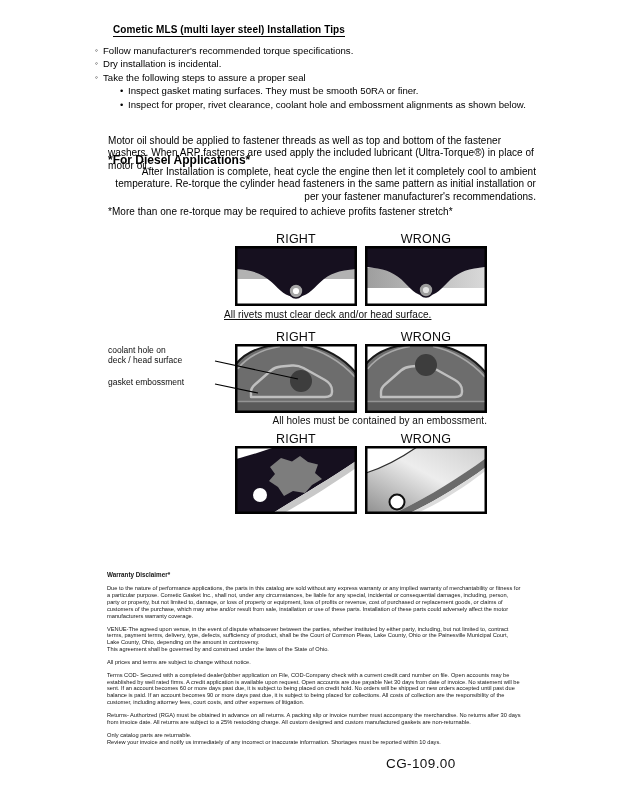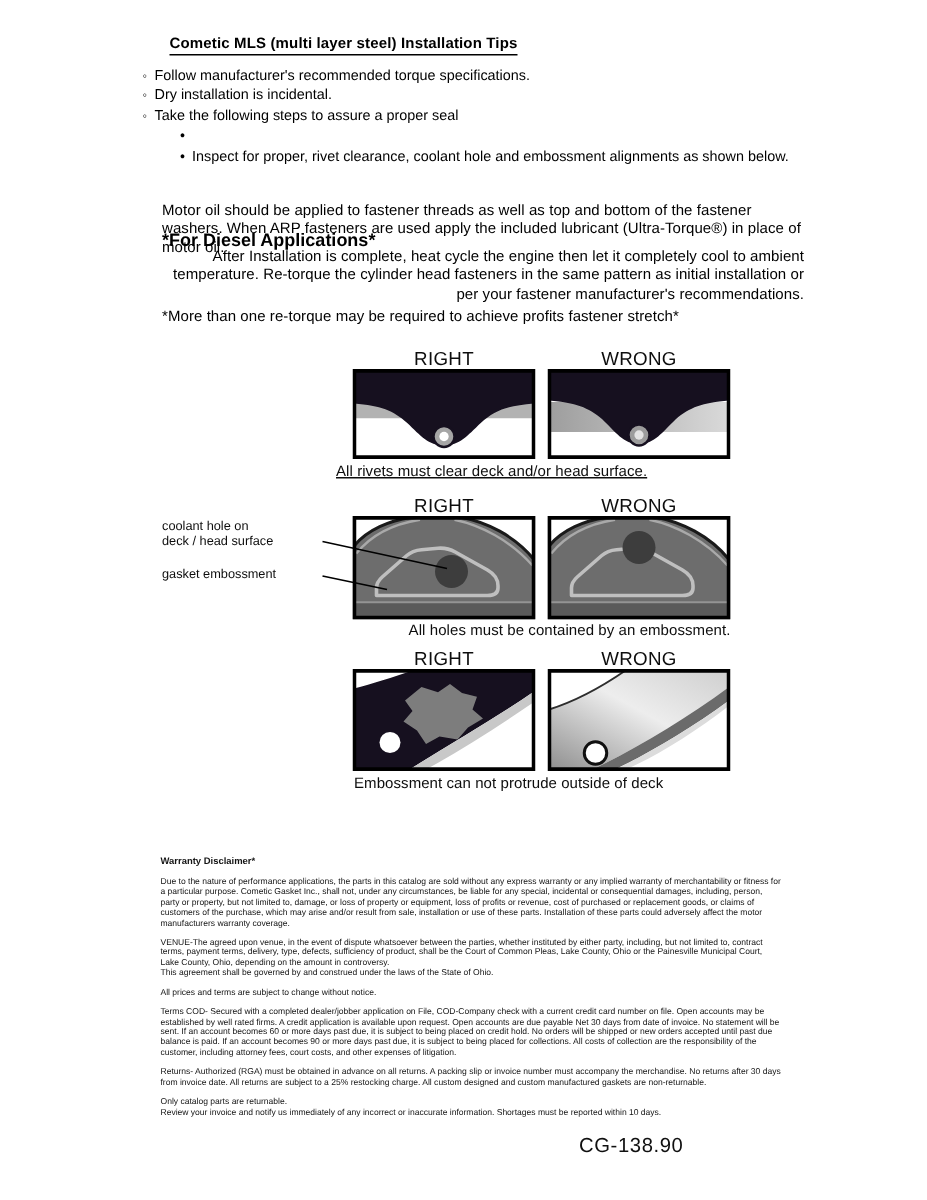--- a/index.html
+++ b/index.html
@@ -56,20 +56,21 @@
   <div class="bullet-row">
     <span class="mark">◦</span>
     <span>Dry installation is incidental.</span>
   </div>
   <div class="bullet-row">
     <span class="mark">◦</span>
     <span>Take the following steps to assure a proper seal</span>
   </div>
   <div class="bullet-row sub">
     <span class="mark">•</span>
+    <span>Inspect gasket mating surfaces.  They must be smooth 50RA or finer.</span>
   </div>
   <div class="bullet-row sub">
     <span class="mark">•</span>
     <span>Inspect for proper, rivet clearance, coolant hole and embossment alignments as shown below.</span>
   </div>
 </div>
 
 <div class="abs sec-heading">*For Diesel Applications*</div>
 <div class="abs body-para para-1">Motor oil should be applied to fastener threads as well as top and bottom of the fastener washers. When ARP fasteners are used apply the included lubricant (Ultra-Torque®) in place of motor oil.</div>
 <div class="abs body-para para-2">After Installation is complete, heat cycle the engine then let it completely cool to ambient temperature. Re-torque the cylinder head fasteners in the same pattern as initial installation or per your fastener manufacturer's recommendations.</div>
@@ -175,28 +176,27 @@
   <rect width="122" height="68" fill="#ffffff"></rect>
   <path d="M1,27 C17,22 36,12 52,1 L121,1 L121,12 C92,33.5 60,52.5 30,67 L1,67 Z" fill="url(#g3)"></path>
   <path d="M1,27 C17,22 36,12 52,1" fill="none" stroke="#2e2e2e" stroke-width="1.3"></path>
   <path d="M30,67 C60,52.5 92,33.5 121,12 L121,21 C95,40 68,56 45,67 Z" fill="#6b6b6b"></path>
   <path d="M45,67 C68,56 95,40 121,21 L121,24.5 C97,43 72,58.5 52,67 Z" fill="#dcdcdc"></path>
   <circle cx="32" cy="56" r="7.5" fill="#ffffff" stroke="#101010" stroke-width="2"></circle>
   <rect x="1.25" y="1.25" width="119.5" height="65.5" fill="none" stroke="#000" stroke-width="2.5"></rect>
 </svg>
 
 <div class="abs caption" style="left:236px; top:517px; line-height:11px; width:260px;">
-  <div>Embossment can not protrude outside of deck</div>
 </div>
 
 <div class="abs warranty">
   <div class="w-head">Warranty Disclaimer*</div>
   <p class="w-para">Due to the nature of performance applications, the parts in this catalog are sold without any express warranty or any implied warranty of merchantability or fitness for a particular purpose.  Cometic Gasket Inc., shall not, under any circumstances, be liable for any special, incidental or consequential damages, including, person, party or property, but not limited to, damage, or loss of property or equipment, loss of profits or revenue, cost of purchased or replacement goods, or claims of customers of the purchase, which may arise and/or result from sale, installation or use of these parts.  Installation of these parts could adversely affect the motor manufacturers warranty coverage.</p>
   <p class="w-para tight">VENUE-The agreed upon venue, in the event of dispute whatsoever between the parties, whether instituted by either party, including, but not limited to, contract terms, payment terms, delivery, type, defects, sufficiency of product, shall be the Court of Common Pleas, Lake County, Ohio or the Painesville Municipal Court, Lake County, Ohio, depending on the amount in controversy.</p>
   <p class="w-para">This agreement shall be governed by and construed under the laws of the State of Ohio.</p>
   <p class="w-para">All prices and terms are subject to change without notice.</p>
   <p class="w-para">Terms COD- Secured with a completed dealer/jobber application on File, COD-Company check with a current credit card number on file.  Open accounts may be established by well rated firms.  A credit application is available upon request.  Open accounts are due payable Net 30 days from date of invoice.  No statement will be sent.  If an account becomes 60 or more days past due, it is subject to being placed on credit hold.  No orders will be shipped or new orders accepted until past due balance is paid.  If an account becomes 90 or more days past due, it is subject to being placed for collections.  All costs of collection are the responsibility of the customer, including attorney fees, court costs, and other expenses of litigation.</p>
   <p class="w-para">Returns- Authorized (RGA) must be obtained in advance on all returns.  A packing slip or invoice number must accompany the merchandise.  No returns after 30 days from invoice date.  All returns are subject to a 25% restocking charge.  All custom designed and custom manufactured gaskets are non-returnable.</p>
   <p class="w-para tight">Only catalog parts are returnable.</p>
   <p class="w-para">Review your invoice and notify us immediately of any incorrect or inaccurate information.  Shortages must be reported within 10 days.</p>
 </div>
 
-<div class="abs footer-code">CG-138.90</div>
+<div class="abs footer-code">CG-109.00</div>
 
 </body></html>

